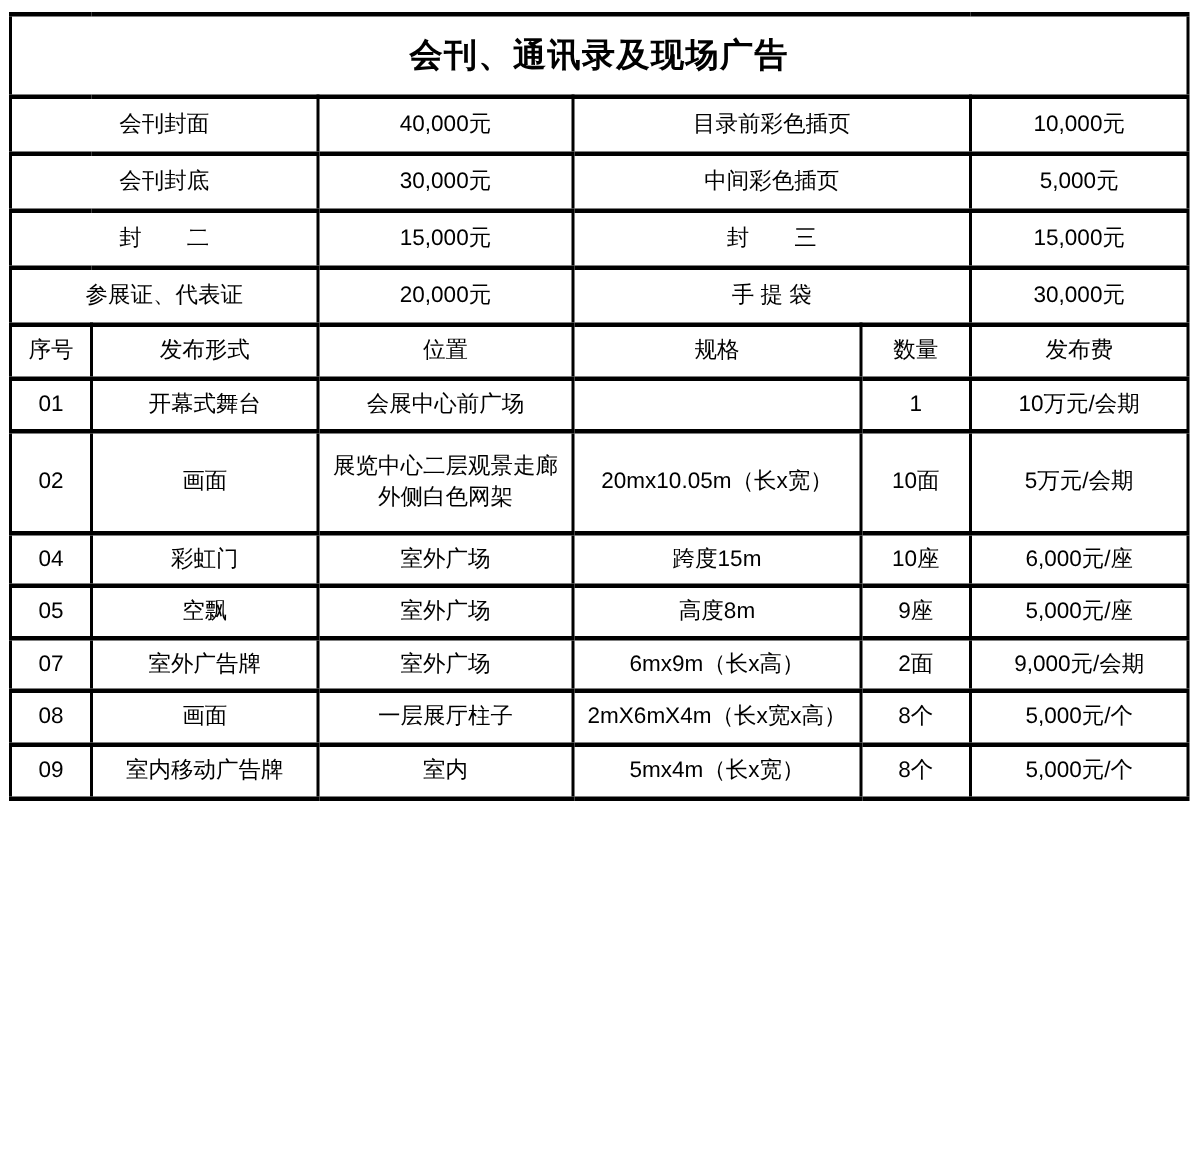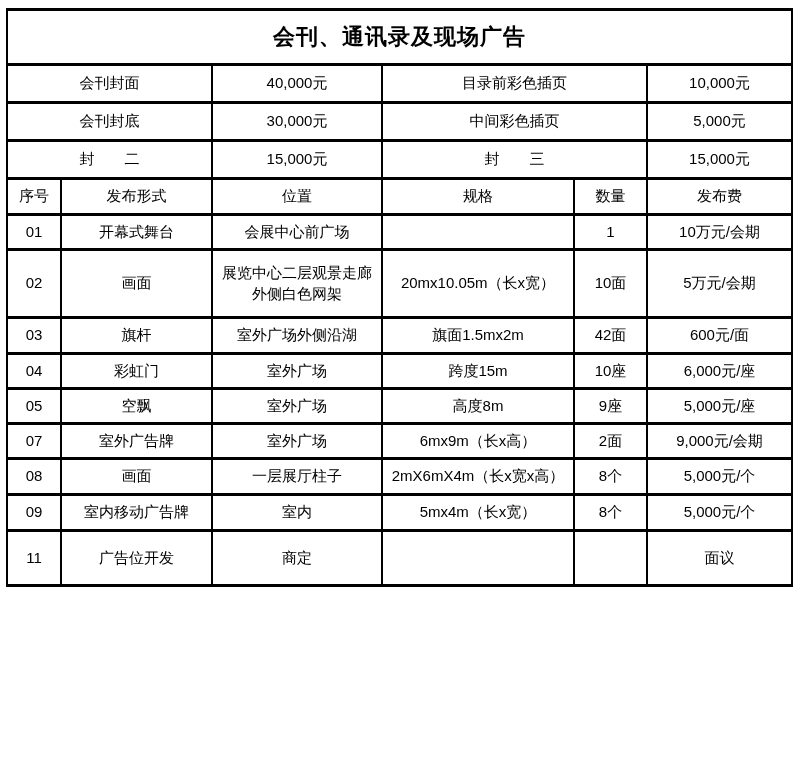--- a/index.html
+++ b/index.html
@@ -71,20 +71,26 @@
     <td>30,000元</td>
     <td colspan="2">中间彩色插页</td>
     <td>5,000元</td>
   </tr>
   <tr class="h38">
     <td colspan="2">封　　二</td>
     <td>15,000元</td>
     <td colspan="2">封　　三</td>
     <td>15,000元</td>
   </tr>
+  <tr class="h38">
+    <td colspan="2">参展证、代表证</td>
+    <td>20,000元</td>
+    <td colspan="2">手 提 袋</td>
+    <td>30,000元</td>
+  </tr>
 
 
   <tr class="h36">
     <td>序号</td>
     <td>发布形式</td>
     <td>位置</td>
     <td>规格</td>
     <td>数量</td>
     <td>发布费</td>
   </tr>
@@ -97,28 +103,20 @@
     <td>1</td>
     <td>10万元/会期</td>
   </tr>
   <tr class="h68">
     <td>02</td>
     <td>画面</td>
     <td>展览中心二层观景走廊外侧白色网架</td>
     <td>20mx10.05m（长x宽）</td>
     <td>10面</td>
     <td>5万元/会期</td>
-  </tr>
-  <tr class="h36">
-    <td>03</td>
-    <td>旗杆</td>
-    <td>室外广场外侧沿湖</td>
-    <td>旗面1.5mx2m</td>
-    <td>42面</td>
-    <td>600元/面</td>
   </tr>
   <tr class="h35">
     <td>04</td>
     <td>彩虹门</td>
     <td>室外广场</td>
     <td>跨度15m</td>
     <td>10座</td>
     <td>6,000元/座</td>
   </tr>
   <tr class="h35">
@@ -146,22 +144,14 @@
     <td>5,000元/个</td>
   </tr>
   <tr class="h36">
     <td>09</td>
     <td>室内移动广告牌</td>
     <td>室内</td>
     <td>5mx4m（长x宽）</td>
     <td>8个</td>
     <td>5,000元/个</td>
   </tr>
-  <tr class="h55">
-    <td>11</td>
-    <td>广告位开发</td>
-    <td>商定</td>
-    <td></td>
-    <td></td>
-    <td>面议</td>
-  </tr>
 </tbody>
   </table>
 
 </body></html>

